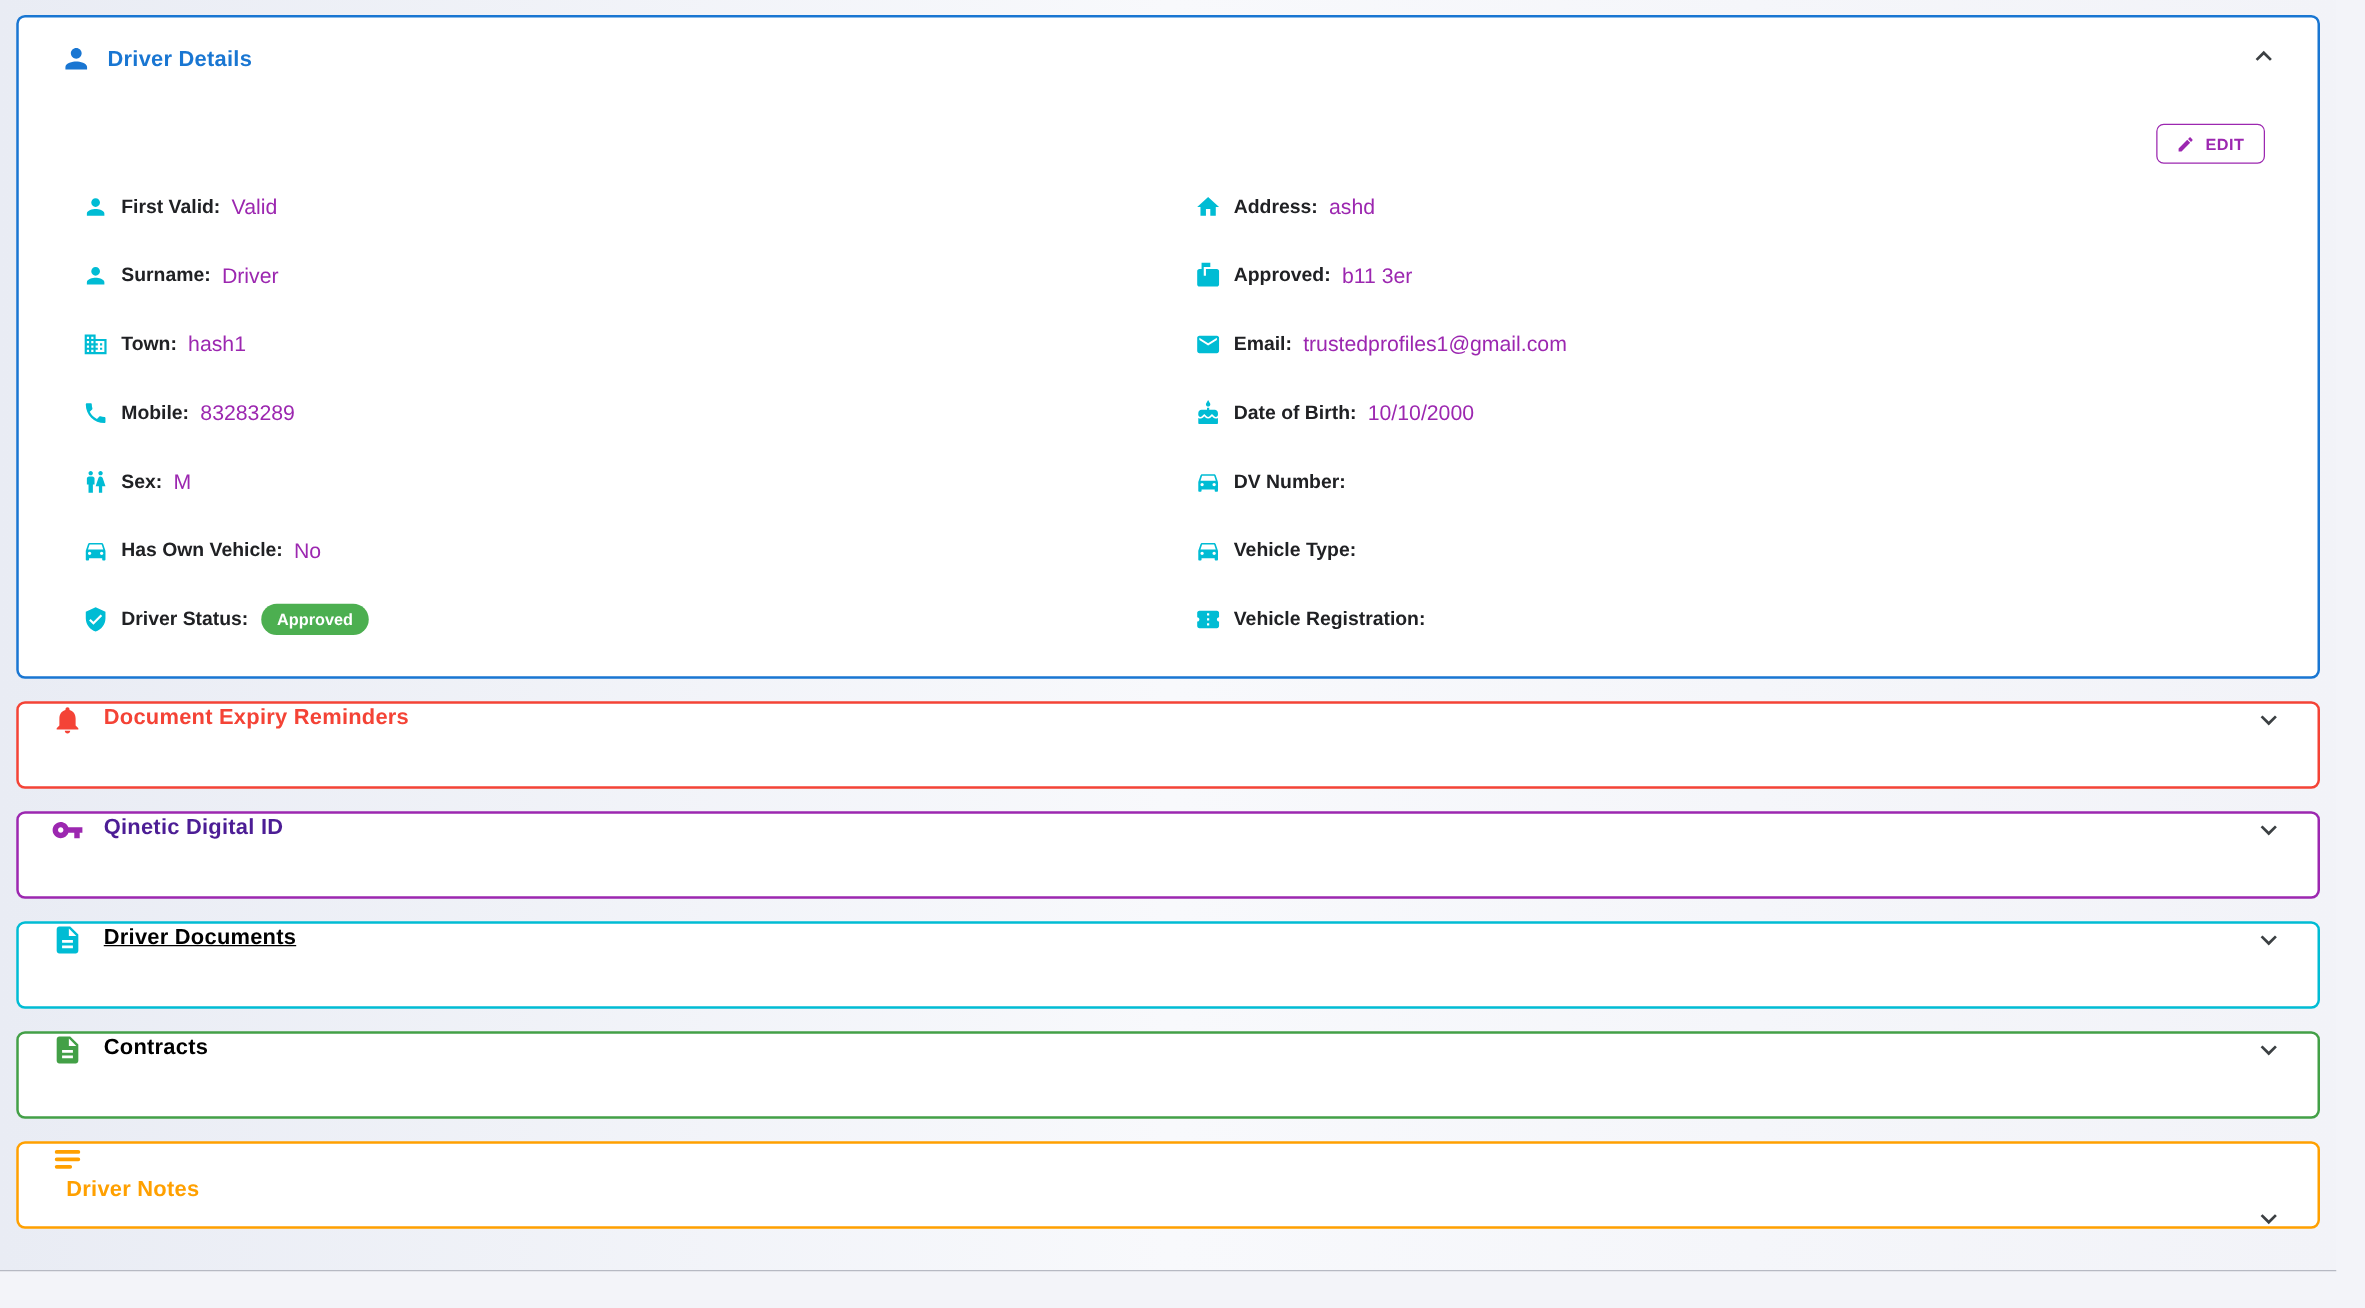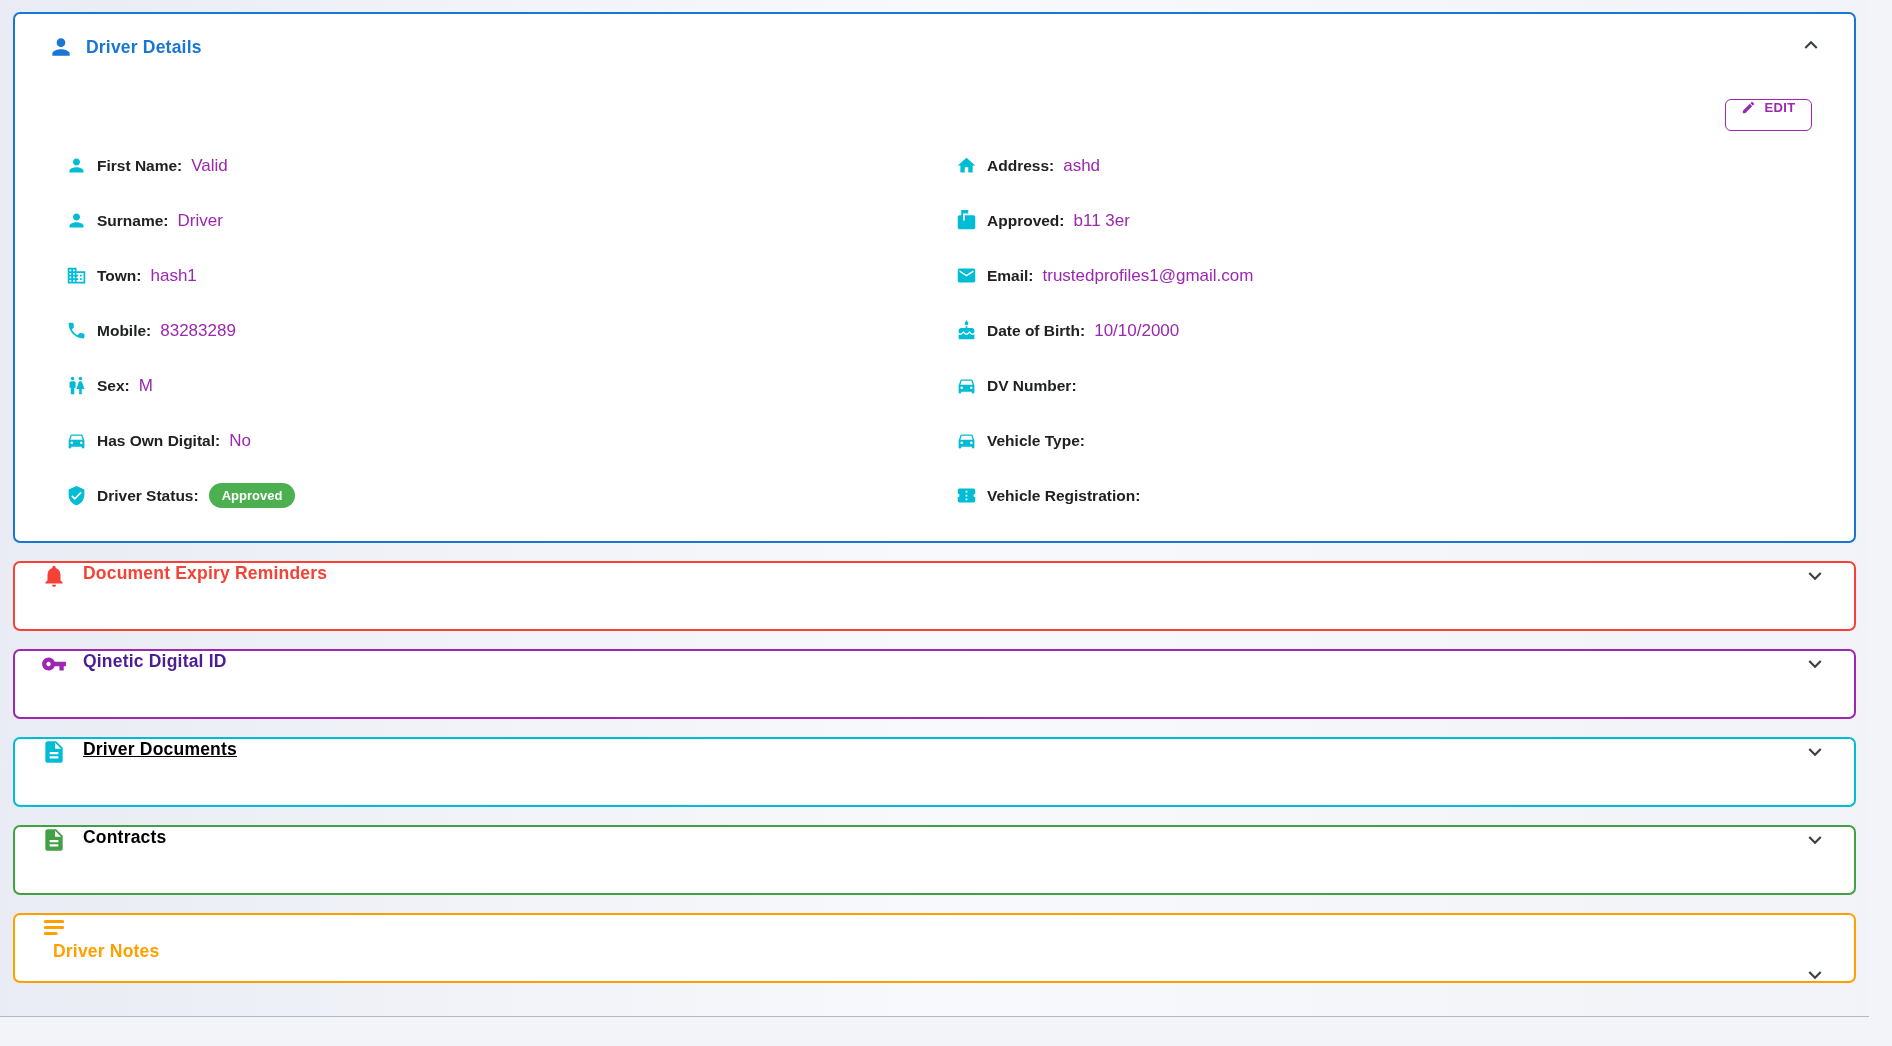--- a/index.html
+++ b/index.html
@@ -18,21 +18,21 @@
   .hdr-icon { display:flex; }
   .collapse-btn {
     position:absolute; right:30px; top:18px; width:26px; height:26px;
     background:none; border:none; color:#3c4043; cursor:pointer; display:flex;
     align-items:center; justify-content:center; padding:0;
   }
   .edit-btn {
     position:absolute; right:42px; top:85px; width:87px; height:32px;
     border:1.5px solid #9c27b0; border-radius:6px; background:#fff; color:#9c27b0;
     font-family:"Liberation Sans", sans-serif; font-weight:bold; font-size:13px; letter-spacing:.4px;
-    display:flex; justify-content:center; gap:8px; cursor:pointer;margin-left:48px;
+    display:flex; align-items:center; justify-content:center; gap:8px; cursor:pointer;margin-left:48px;
   }
   .fields {
     position:absolute; left:49px; top:124px; right:40px;
     display:grid; grid-template-columns:890px 1fr; grid-auto-flow:column;
     grid-template-rows:repeat(7,55px);
   }
   .field-row { display:flex; align-items:center; }
   .field-icon { display:flex; width:24px; justify-content:center; color:#00bcd4; flex:none; }
   .field-label { font-size:15.5px; font-weight:bold; color:#202124; margin-left:9px; }
   .field-value { font-size:17px; color:#9c27b0; margin-left:9px; }
@@ -76,21 +76,21 @@
           </span>
         <span>EDIT</span>
       </button>
       <div class="fields" id="fields">
           <div class="field-row">
             <span class="field-icon">
               <svg viewBox="0 0 24 24" width="21" height="21">
                 <path d="M12 12c2.21 0 4-1.79 4-4s-1.79-4-4-4-4 1.79-4 4 1.79 4 4 4zm0 2c-2.67 0-8 1.34-8 4v2h16v-2c0-2.66-5.33-4-8-4z" fill="currentColor"></path>
               </svg>
             </span>
-            <span class="field-label">First Name:</span>
+            <span class="field-label">First Valid:</span>
             <span class="field-value">Valid</span>
           </div>
           <div class="field-row">
             <span class="field-icon">
               <svg viewBox="0 0 24 24" width="21" height="21">
                 <path d="M12 12c2.21 0 4-1.79 4-4s-1.79-4-4-4-4 1.79-4 4 1.79 4 4 4zm0 2c-2.67 0-8 1.34-8 4v2h16v-2c0-2.66-5.33-4-8-4z" fill="currentColor"></path>
               </svg>
             </span>
             <span class="field-label">Surname:</span>
             <span class="field-value">Driver</span>
@@ -121,21 +121,21 @@
             </span>
             <span class="field-label">Sex:</span>
             <span class="field-value">M</span>
           </div>
           <div class="field-row">
             <span class="field-icon">
               <svg viewBox="0 0 24 24" width="21" height="21">
                 <path d="M18.92 6.01C18.72 5.42 18.16 5 17.5 5h-11c-.66 0-1.21.42-1.42 1.01L3 12v8c0 .55.45 1 1 1h1c.55 0 1-.45 1-1v-1h12v1c0 .55.45 1 1 1h1c.55 0 1-.45 1-1v-8l-2.08-5.99zM6.5 16c-.83 0-1.5-.67-1.5-1.5S5.67 13 6.5 13s1.5.67 1.5 1.5S7.33 16 6.5 16zm11 0c-.83 0-1.5-.67-1.5-1.5s.67-1.5 1.5-1.5 1.5.67 1.5 1.5-.67 1.5-1.5 1.5zM5 11l1.5-4.5h11L19 11H5z" fill="currentColor"></path>
               </svg>
             </span>
-            <span class="field-label">Has Own Digital:</span>
+            <span class="field-label">Has Own Vehicle:</span>
             <span class="field-value">No</span>
           </div>
           <div class="field-row">
             <span class="field-icon">
               <svg viewBox="0 0 24 24" width="21" height="21">
                 <path d="M12 1L3 5v6c0 5.55 3.84 10.74 9 12 5.16-1.26 9-6.45 9-12V5l-9-4zm-2 16l-4-4 1.41-1.41L10 14.17l6.59-6.59L18 9l-8 8z" fill="currentColor"></path>
               </svg>
             </span>
             <span class="field-label">Driver Status:</span>
             <span class="badge">Approved</span>

